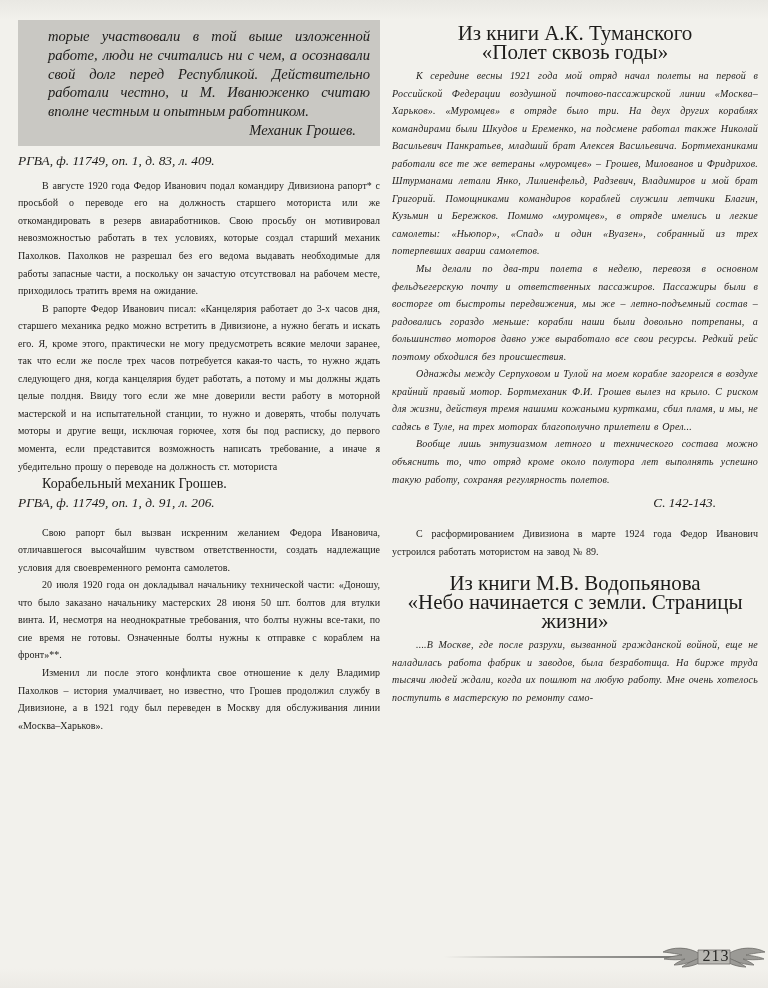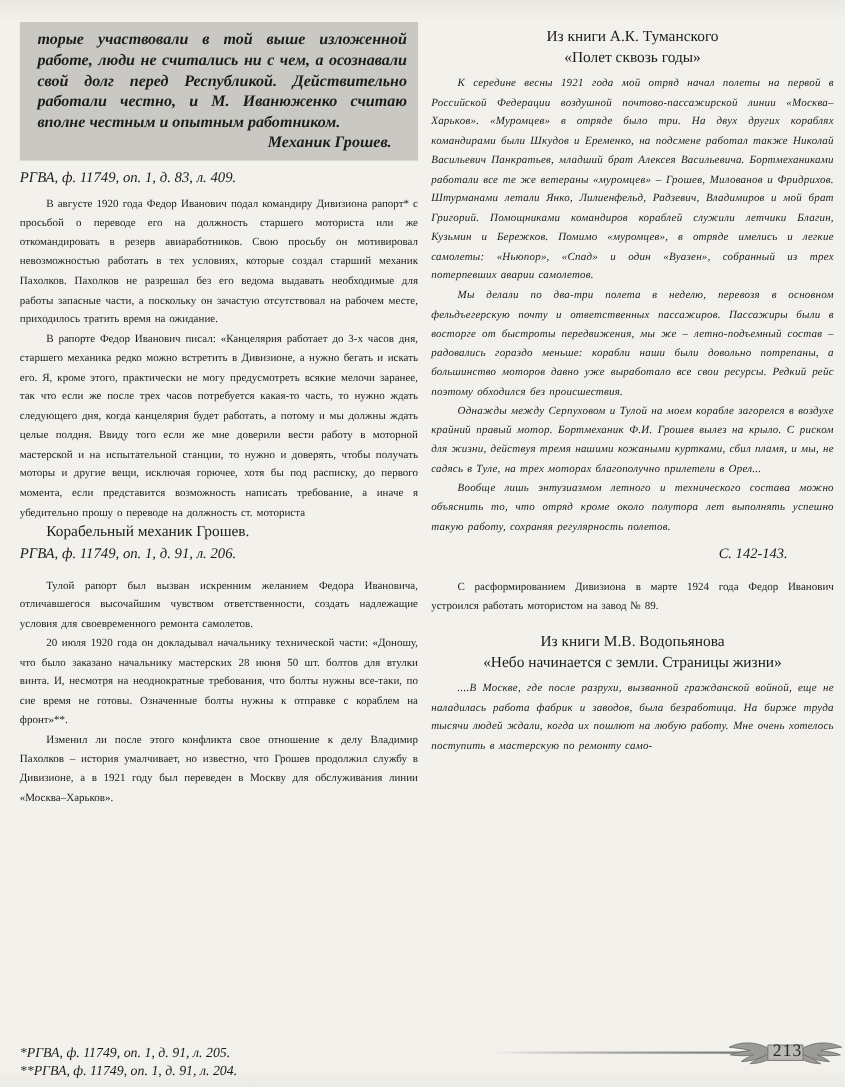--- a/index.html
+++ b/index.html
@@ -24,22 +24,22 @@
     width: 362px; height: 962px;
     display: flex; flex-direction: column;
   }
   .col-right {
     position: absolute;
     left: 392px; top: 24px;
     width: 366px; height: 962px;
   }
   .quote-block {
     background: #c9c8c3;
-    padding: 7px 10px 6px 16px;
-    font-weight: bold;
+    padding: 7px 10px 6px 30px;
+    font-weight: normal;
     font-style: italic;
     font-size: 14.6px;
     line-height: 18.8px;
     text-align: justify;
   }
   .quote-sig {
     text-align: right;
     padding-right: 14px;
   }
   .archive-ref {
@@ -64,21 +64,21 @@
     text-indent: 24px;
   }
   .footnotes {
     margin-top: auto;
     font-style: italic;
     font-size: 12.6px;
     line-height: 15.8px;
   }
   .heading {
     text-align: center;
-    font-size: 14px;
+    font-size: 21px;
     line-height: 19px;
     margin: 0 0 5px 0;
   }
   .excerpt {
     font-style: italic;
     letter-spacing: 0.2px;
   }
   .src-pages {
     font-style: italic;
     font-size: 13.2px;
@@ -122,28 +122,24 @@
       <div class="quote-sig">Механик Грошев.</div>
     </div>
 
     <div class="archive-ref">РГВА, ф. 11749, оп. 1, д. 83, л. 409.</div>
 
     <p class="body-par gap-sm">В августе 1920 года Федор Иванович подал командиру Дивизиона рапорт* с просьбой о переводе его на должность старшего моториста или же откомандировать в резерв авиаработников. Свою просьбу он мотивировал невозможностью  работать в тех условиях, которые создал старший механик Пахолков. Пахолков не разрешал без его ведома выдавать необходимые для работы запасные части, а поскольку он зачастую отсутствовал на рабочем месте, приходилось тратить время на ожидание.</p>
     <p class="body-par">В рапорте Федор Иванович писал: «Канцелярия работает до 3-х часов дня, старшего механика редко можно встретить в Дивизионе, а нужно бегать и искать его. Я, кроме этого, практически не могу предусмотреть всякие мелочи заранее, так что если же после трех часов потребуется какая-то часть, то нужно ждать следующего дня, когда канцелярия будет работать, а потому и мы должны ждать целые полдня. Ввиду того если же мне доверили вести работу в моторной мастерской и на испытательной станции, то нужно и доверять, чтобы получать моторы  и другие вещи, исключая горючее, хотя бы под расписку, до первого момента, если представится возможность написать требование, а иначе я убедительно прошу о переводе на должность ст. моториста</p>
     <div class="sig-line">Корабельный механик Грошев.</div>
     <div class="archive-ref" style="margin-top:1px;">РГВА, ф. 11749, оп. 1, д. 91, л. 206.</div>
 
-    <p class="body-par gap-md">Тулой рапорт был вызван искренним желанием Федора Ивановича, отличавшегося высочайшим чувством ответственности, создать надлежащие условия для своевременного ремонта самолетов.</p>
+    <p class="body-par gap-md">Свою рапорт был вызван искренним желанием Федора Ивановича, отличавшегося высочайшим чувством ответственности, создать надлежащие условия для своевременного ремонта самолетов.</p>
     <p class="body-par">20 июля 1920 года он докладывал начальнику технической части: «Доношу, что было заказано начальнику мастерских 28 июня 50 шт. болтов для втулки винта.  И, несмотря на неоднократные требования, что болты нужны  все-таки, по сие время не готовы. Означенные болты нужны к отправке с кораблем на фронт»**.</p>
     <p class="body-par">Изменил ли после этого конфликта свое отношение к делу Владимир Пахолков – история умалчивает, но известно, что Грошев продолжил службу в Дивизионе, а в 1921 году был переведен в Москву для обслуживания линии «Москва–Харьков».</p>
 
-    <div class="footnotes">
-      <div>*РГВА, ф. 11749, оп. 1, д. 91, л. 205.</div>
-      <div>**РГВА, ф. 11749, оп. 1, д. 91, л. 204.</div>
-    </div>
   </div>
 
   <div class="col-right">
 
     <div class="heading">
       <div>Из книги А.К. Туманского</div>
       <div>«Полет сквозь годы»</div>
     </div>
 
     <p class="body-par excerpt">К середине весны 1921 года мой отряд начал полеты на первой в Российской Федерации воздушной почтово-пассажирской линии «Москва–Харьков». «Муромцев» в отряде было три. На двух других кораблях командирами были Шкудов и Еременко, на подсмене работал также Николай Васильевич Панкратьев, младший брат Алексея Васильевича. Бортмеханиками работали все те же ветераны «муромцев» – Грошев, Милованов и Фридрихов. Штурманами летали Янко, Лилиенфельд, Радзевич, Владимиров и мой брат Григорий. Помощниками командиров кораблей служили летчики Благин, Кузьмин и Бережков. Помимо «муромцев», в отряде имелись и легкие самолеты: «Ньюпор», «Спад» и один «Вуазен», собранный из трех потерпевших аварии самолетов.</p>

